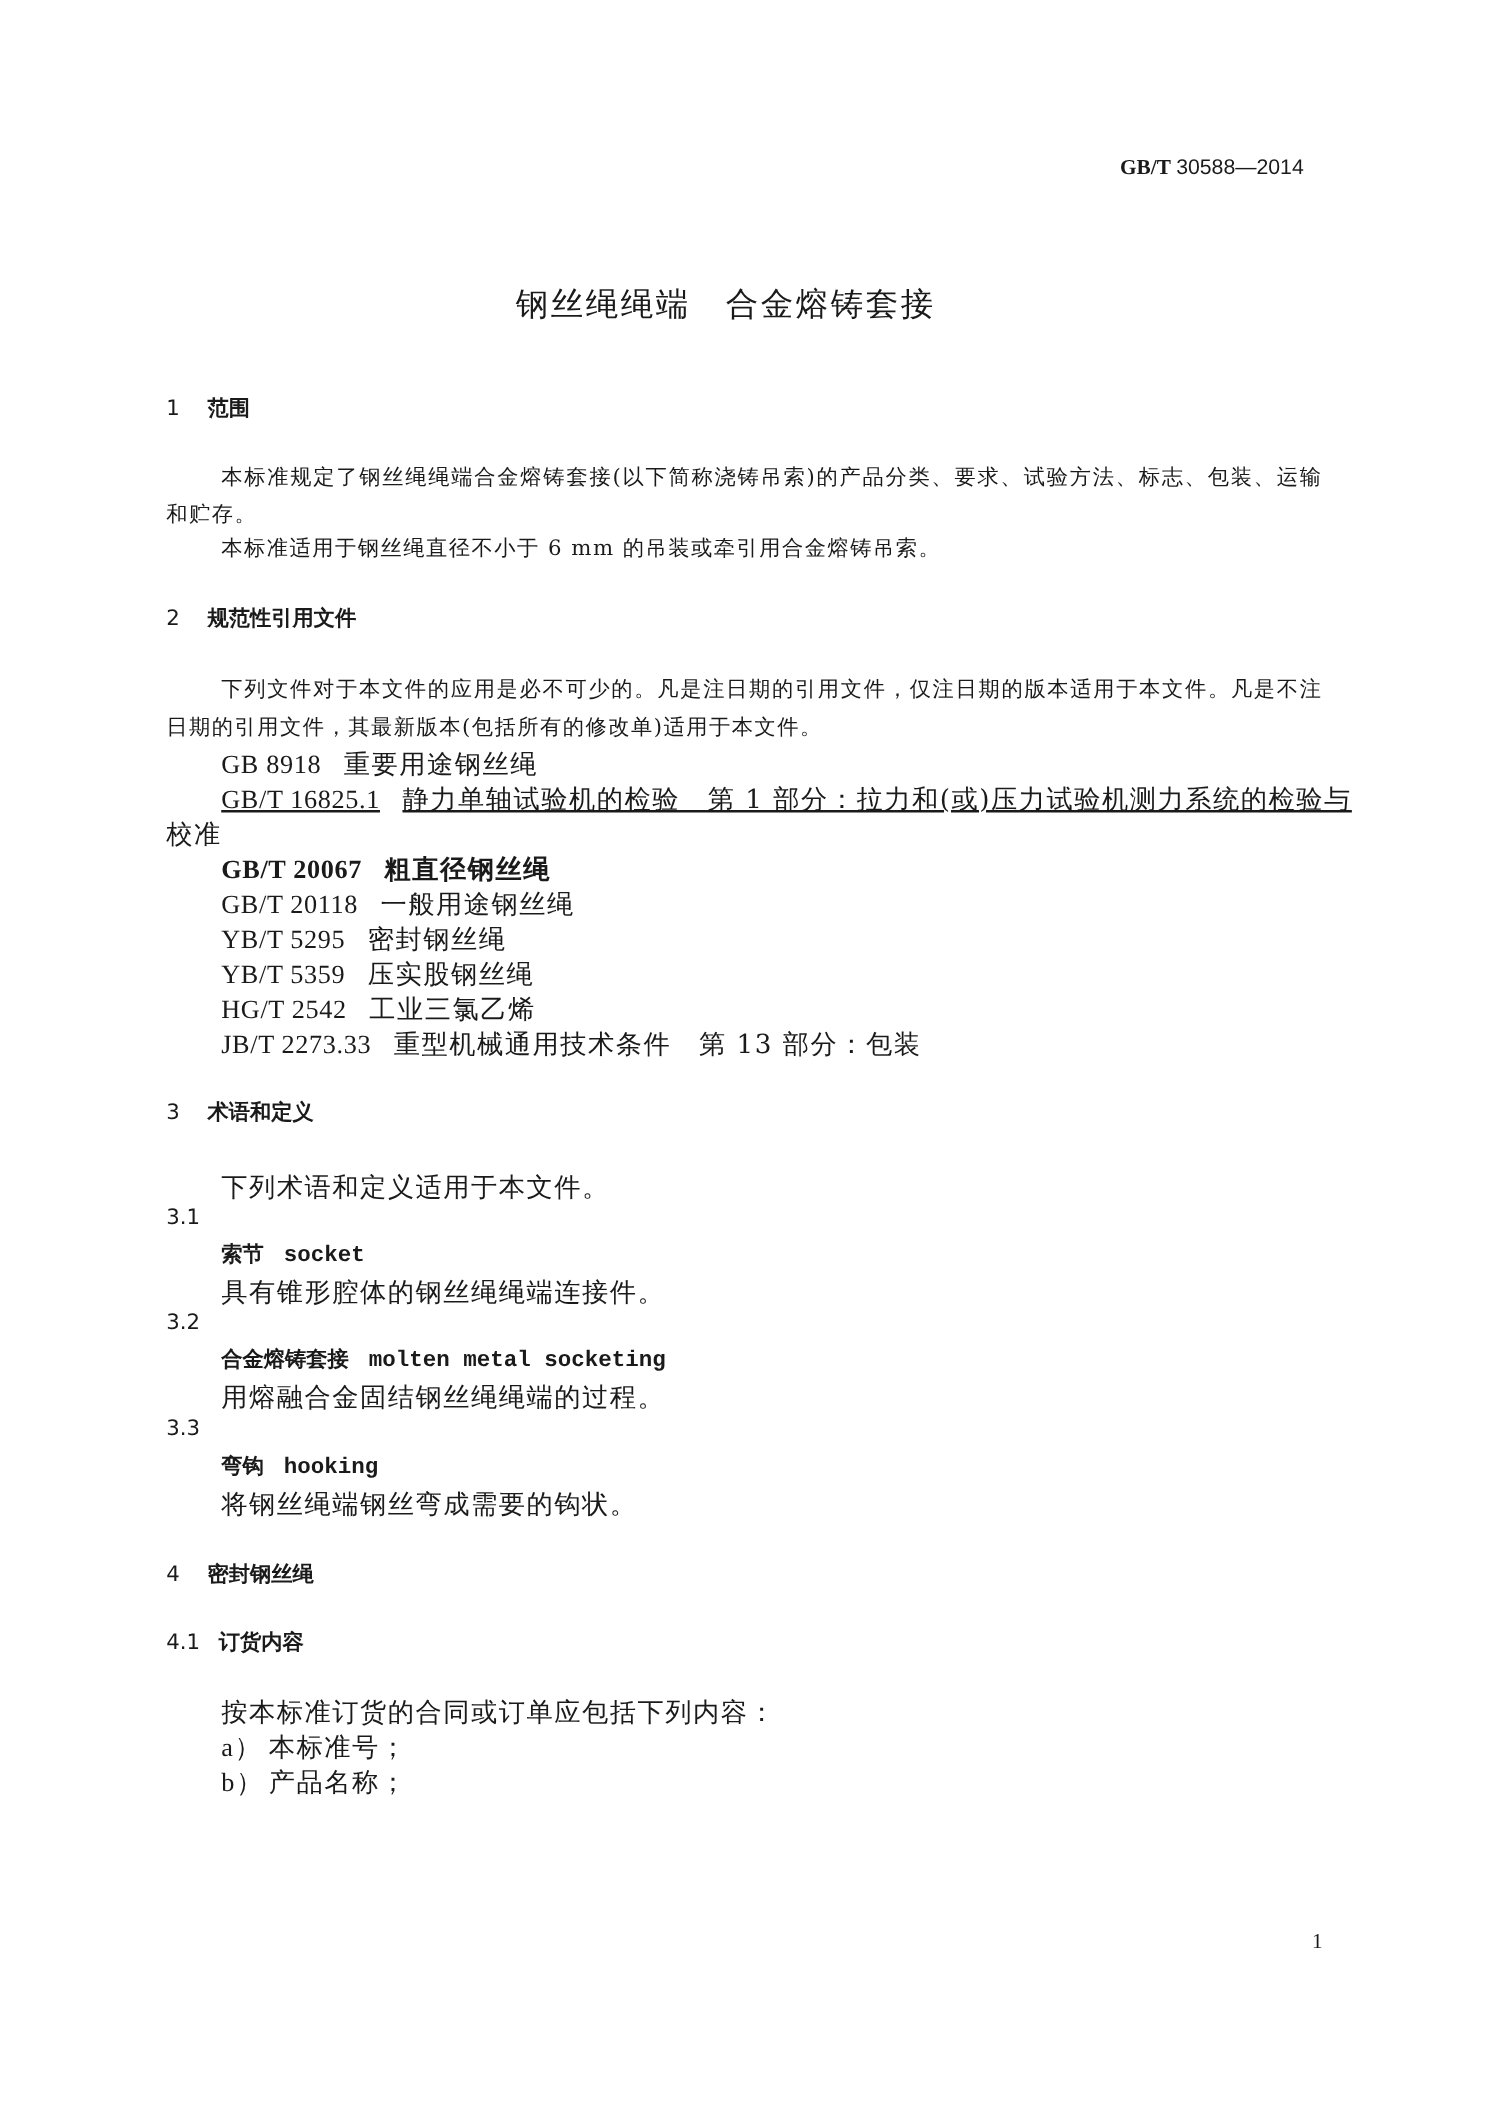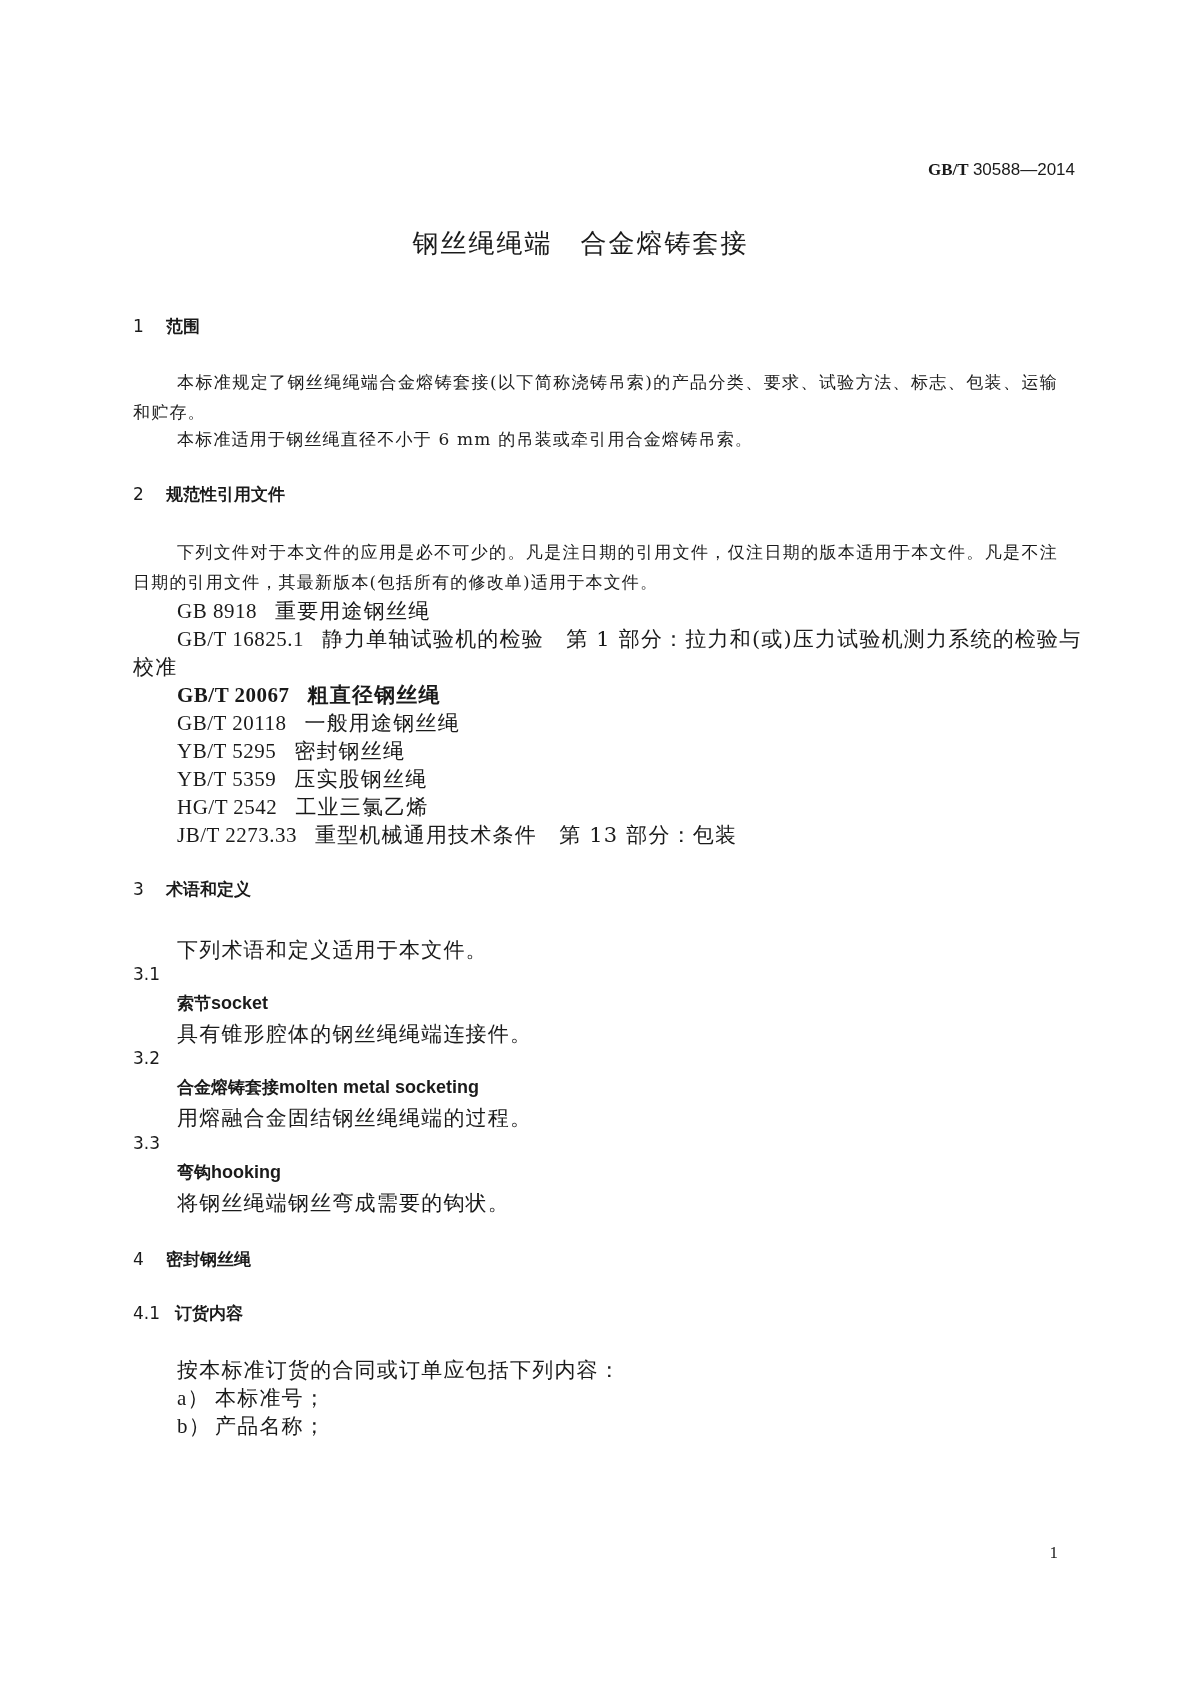--- a/index.html
+++ b/index.html
@@ -3,23 +3,22 @@
   <meta charset="utf-8">
   <style>
     html, body { margin: 0; padding: 0; background: #ffffff; }
     body {
       width: 1191px; height: 1684px; position: relative; overflow: hidden;
       color: #1a1a1a;
       font-family: "DejaVu Serif", "Liberation Serif", serif;
     }
     .abs { position: absolute; white-space: nowrap; }
     .std-code {
-      right: 116px; top: 124px; font-size: 17px;
+      right: 148px; top: 124px; font-size: 17px;
       font-family: "Liberation Serif", serif;
-      margin-top: 36px;
     }
     .std-code .bold { font-weight: bold; }
     .std-code .num { font-family: "Liberation Sans", sans-serif; }
     .doc-title {
       left: 0; width: 1161px; text-align: center; top: 226px;
       font-size: 26px; font-family: "DejaVu Sans", sans-serif; letter-spacing: 2px;
     }
     .h1 {
       left: 133px; font-size: 17px; font-family: "DejaVu Sans", sans-serif; font-weight: bold;
     }
@@ -29,21 +28,21 @@
       position: absolute; left: 133px; width: 925px;
       font-size: 17px; line-height: 30px; letter-spacing: 1.2px;
       text-indent: 44px; text-align: justify;
     }
     .line { left: 177px; font-size: 21px; letter-spacing: 1.2px; }
     .line.flush { left: 133px; }
     .ref-code { font-family: "Liberation Serif", serif; letter-spacing: 0.5px; }
     .gap { display: inline-block; width: 18px; }
     .term-num { left: 133px; font-size: 17px; font-family: "DejaVu Sans", sans-serif; }
     .term-name { left: 177px; font-size: 17px; font-weight: bold; font-family: "DejaVu Sans", sans-serif; }
-    .term-en { font-family: Liberation Sans, sans-serif; font-weight: bold; font-size: 18px; }
+    .term-en { font-family: Liberation Mono, monospace; font-weight: bold; font-size: 18px; margin-left: 16px; }
     .item-label { display: inline-block; width: 38px; font-family: "Liberation Serif", serif; }
     .page-num { right: 133px; top: 1543px; font-size: 17px; font-family: "Liberation Serif", serif; }
   </style>
 </head>
 <body>
 
 <div class="abs std-code">
   <span class="bold">GB/T</span>
   <span class="num">30588—2014</span>
 </div>
@@ -57,21 +56,21 @@
 <div class="para" style="top:424px;">本标准适用于钢丝绳直径不小于 6 mm 的吊装或牵引用合金熔铸吊索。</div>
 
 <div class="abs h1" style="top:483px;">
   <span class="num">2</span><span>规范性引用文件</span>
 </div>
 <div class="para" style="top:537px;">下列文件对于本文件的应用是必不可少的。凡是注日期的引用文件，仅注日期的版本适用于本文件。凡是不注日期的引用文件，其最新版本(包括所有的修改单)适用于本文件。</div>
 
 <div class="abs line" style="top:597px;">
   <span class="ref-code">GB 8918</span><span class="gap"></span><span>重要用途钢丝绳</span>
 </div>
-<div class="abs line" style="top:625px;">
+<div class="abs line" style="top:625px;text-decoration:underline;">
   <span class="ref-code">GB/T 16825.1</span><span class="gap"></span><span>静力单轴试验机的检验　第 1 部分：拉力和(或)压力试验机测力系统的检验与</span>
 </div>
 <div class="abs line flush" style="top:653px;">校准</div>
 <div class="abs line" style="top:681px;font-weight:bold;">
   <span class="ref-code">GB/T 20067</span><span class="gap"></span><span>粗直径钢丝绳</span>
 </div>
 <div class="abs line" style="top:709px;">
   <span class="ref-code">GB/T 20118</span><span class="gap"></span><span>一般用途钢丝绳</span>
 </div>
 <div class="abs line" style="top:737px;">

